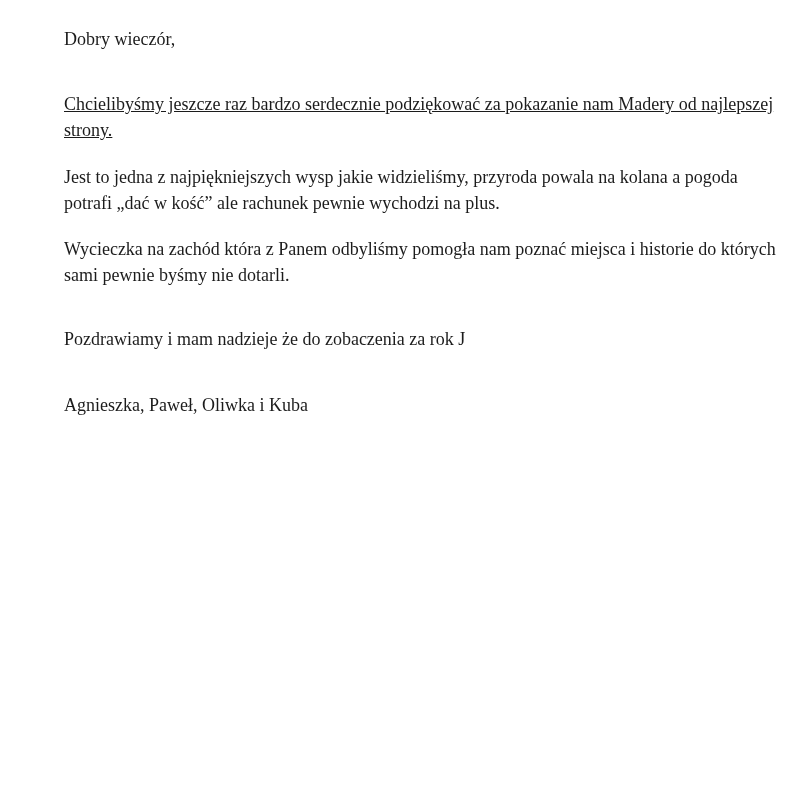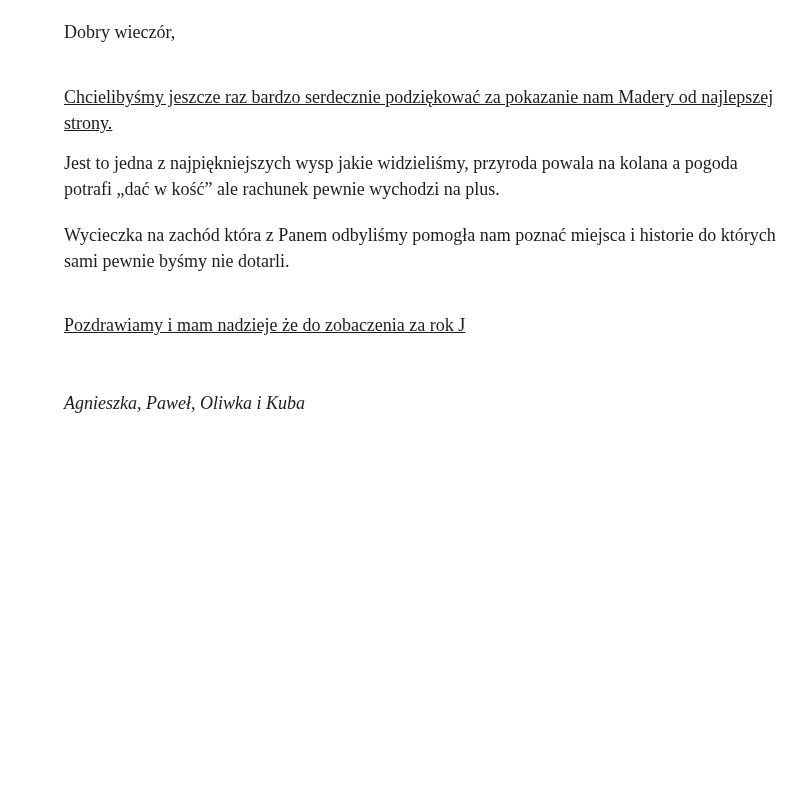--- a/index.html
+++ b/index.html
@@ -26,26 +26,26 @@
     font-size: 18px;
     line-height: 26px;
     text-align: left;
     white-space: nowrap;
   }
   .line {
     display: block;
     height: 26px;
   }
   
-  .p-greeting   { margin-top: 19px; font-family: Liberation Serif, serif; }
+  .p-greeting   { margin-top: 26px; font-family: Liberation Serif, serif; }
   .p-thanks     { margin-top: 39px; text-decoration: underline; }
-  .p-island     { margin-top: 14px;  }
+  .p-island     { margin-top: 21px;  }
   .p-trip       { margin-top: 20px;  }
-  .p-closing    { margin-top: 38px; text-decoration: underline; }
-  .p-signature  { margin-top: 52px; font-style: italic; }
+  .p-closing    { margin-top: 38px; }
+  .p-signature  { margin-top: 40px; }
 </style>
 </head>
 <body>
 
 <div class="page">
 
   <div class="para p-greeting">
     <span class="line">Dobry wieczór,</span>
   </div>
 

